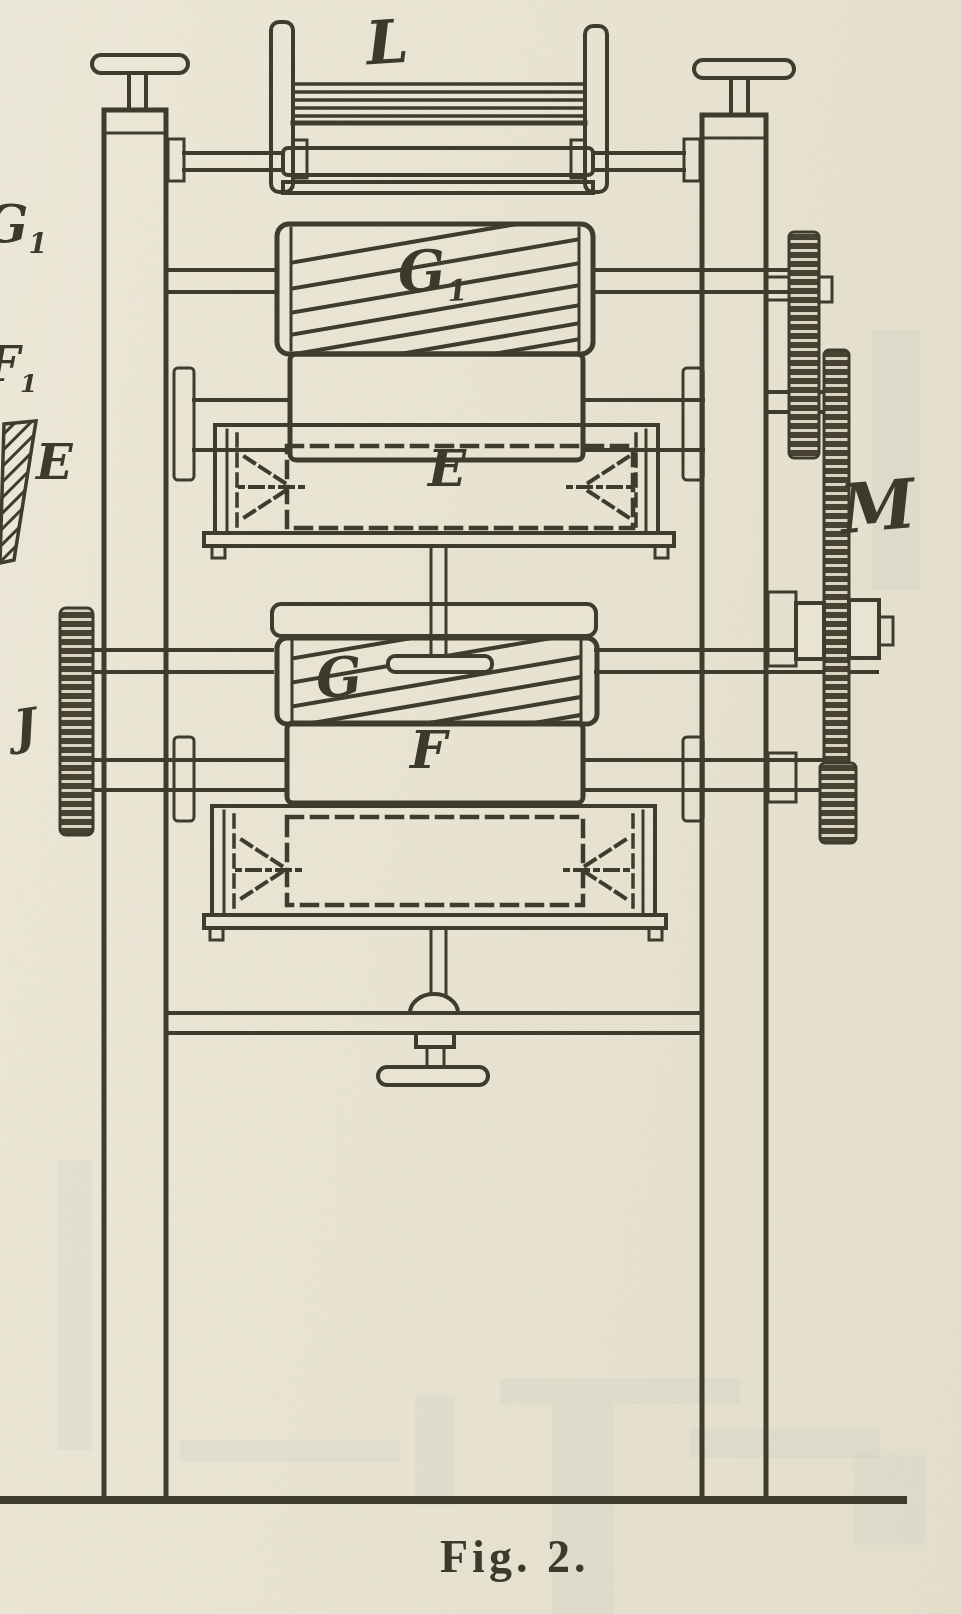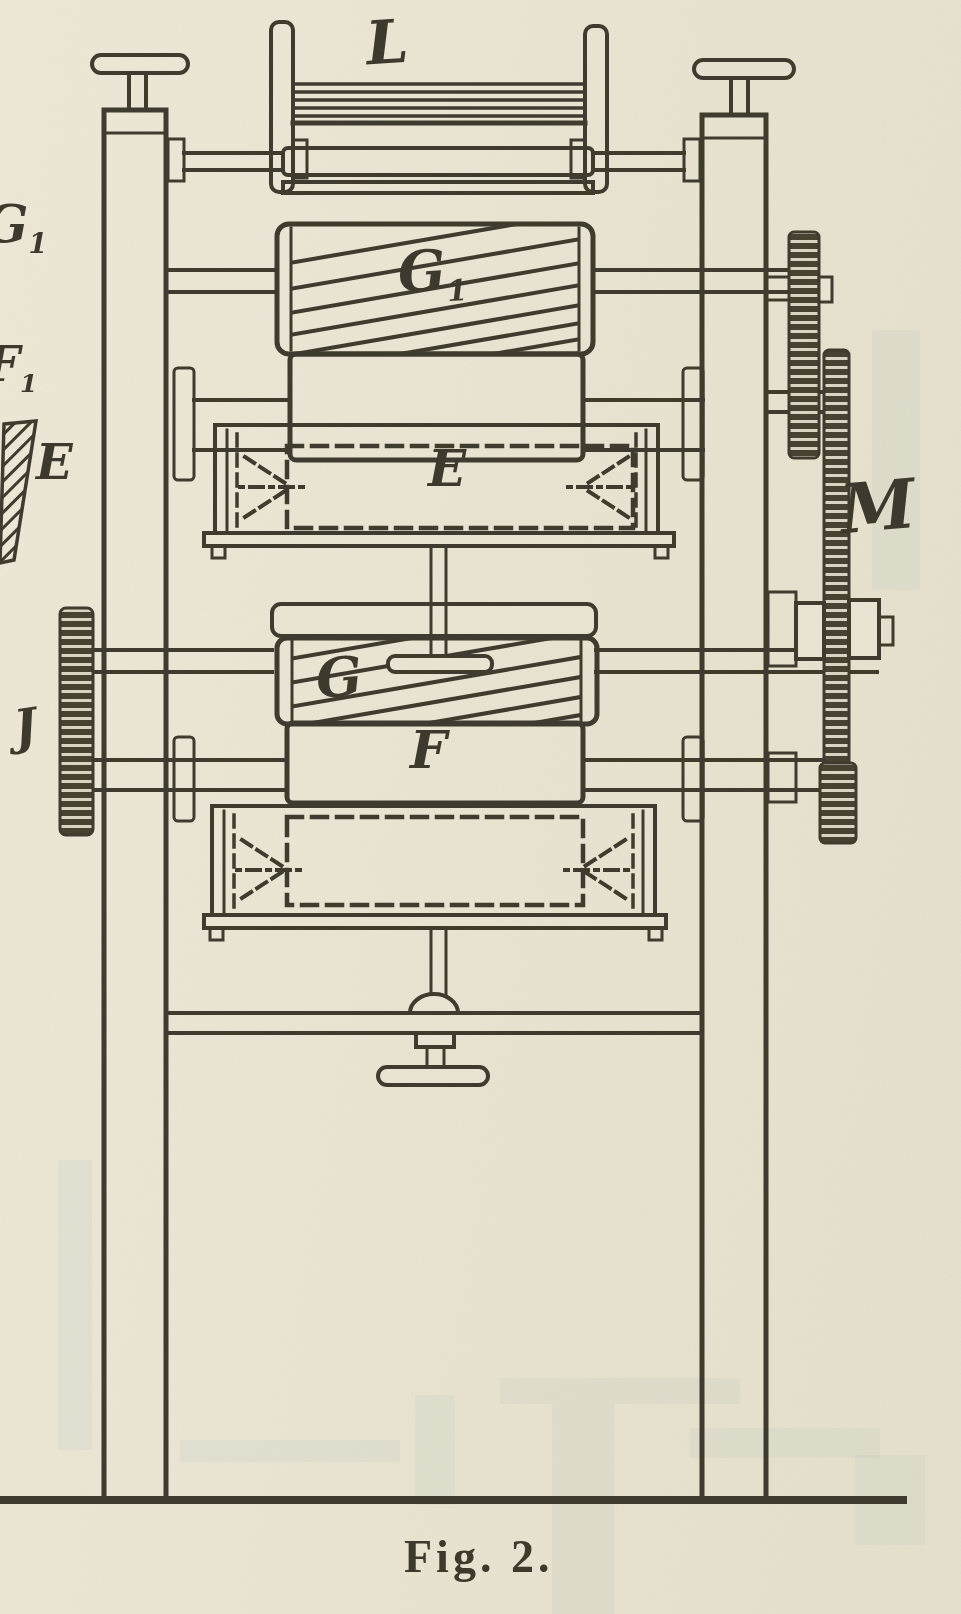--- a/index.html
+++ b/index.html
@@ -26,20 +26,21 @@
   .hl{stroke:var(--ink); stroke-width:4;}
   
   .lbl{
     position:absolute; color:var(--ink); font-style:italic; font-weight:600;
     font-family:"DejaVu Serif", serif; line-height:1; white-space:nowrap;
   }
   .lbl sub{font-size:0.52em; font-weight:600;}
   .caption{
     font-style:normal; font-weight:600; letter-spacing:4px;
     font-family:"Liberation Serif", serif;
+    margin-left:36px;
   }
 </style>
 </head>
 <body>
 
 <div class="page">
 
 <svg class="draw" width="961" height="1614" viewBox="0 0 961 1614">
   <defs>
     <pattern id="teeth" width="10" height="9" patternUnits="userSpaceOnUse">

